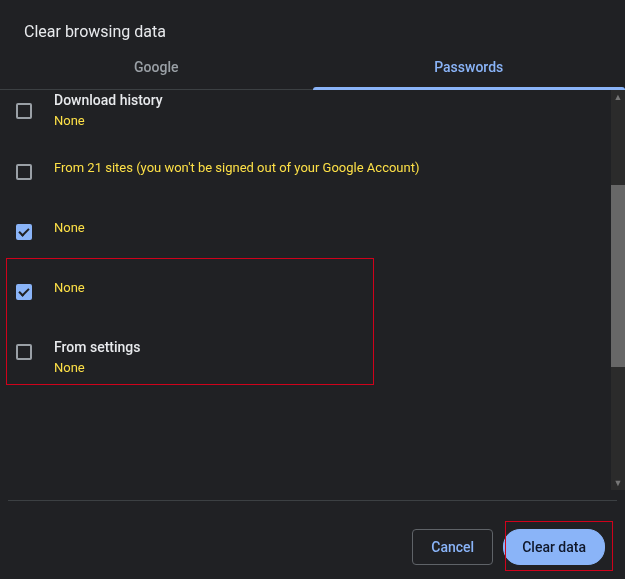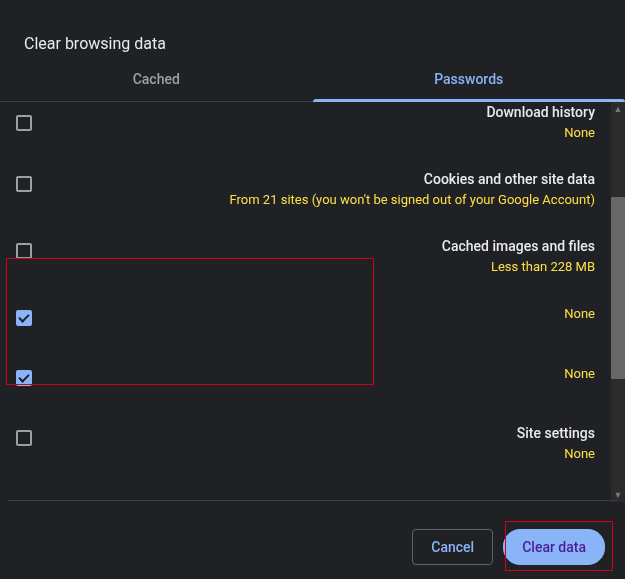--- a/index.html
+++ b/index.html
@@ -11,21 +11,21 @@
     body {
       background: #202124;
       width: 625px;
       height: 579px;
       overflow: hidden;
       position: relative;
     }
     .dialog-title {
       color: #e8eaed;
       font-size: 16px;
-      padding: 34px 24px 18px 24px;
+      padding: 22px 24px 18px 24px;
       font-weight: 400;
     }
     .tabs {
       display: flex;
       border-bottom: 1px solid #3c4043;
       position: relative;
     }
     .tab {
       flex: 1;
       text-align: center;
@@ -87,21 +87,20 @@
       text-align: center;
       line-height: 14px;
     }
     .scrollbar-arrow.up { top: 0; }
     .scrollbar-arrow.down { bottom: 0; }
     .item {
       display: flex;
       align-items: flex-start;
       padding: 12px 16px 12px 16px;
       min-height: 60px;
-      text-align: right;
     }
     .item.cutoff-top {
       padding-top: 0;
       min-height: 46px;
       align-items: flex-start;
     }
     .item.cutoff-top .item-text {
       margin-top: -6px;
     }
     .checkbox {
@@ -179,90 +178,82 @@
       font-size: 14px;
       font-weight: 500;
       cursor: pointer;
       border: 1px solid #5f6368;
       background: transparent;
       color: #8ab4f8;
     }
     .btn.primary {
       background: #8ab4f8;
       border-color: #8ab4f8;
-      color: #4c1d95;
+      color: #0f172a;
       border-radius: 17px;
     }
     .highlight-box-2 {
       position: absolute;
       border: 1px solid #d0021b;
       bottom: 8px;
       right: 12px;
       width: 108px;
       height: 50px;
       pointer-events: none;
       z-index: 5;
     }
   </style>
 </head>
 <body>
 
 <div class="dialog-title">Clear browsing data</div>
 
 <div class="tabs">
-  <div class="tab">Cached</div>
+  <div class="tab">Google</div>
   <div class="tab active">Passwords</div>
   <div class="tab-underline"></div>
 </div>
 
 <div class="content">
   <div class="scroll-area">
 
     <div class="item cutoff-top">
       <div class="checkbox"></div>
       <div class="item-text">
         <div class="item-title">Download history</div>
         <div class="item-sub">None</div>
       </div>
     </div>
 
     <div class="item">
       <div class="checkbox"></div>
       <div class="item-text">
-        <div class="item-title">Cookies and other site data</div>
         <div class="item-sub">From 21 sites (you won't be signed out of your Google Account)</div>
       </div>
     </div>
 
+
+    <div class="item">
+      <div class="checkbox checked"></div>
+      <div class="item-text">
+        <div class="item-sub">None</div>
+      </div>
+    </div>
+
+    <div class="item">
+      <div class="checkbox checked"></div>
+      <div class="item-text">
+        <div class="item-sub">None</div>
+      </div>
+    </div>
+
     <div class="item">
       <div class="checkbox"></div>
       <div class="item-text">
-        <div class="item-title">Cached images and files</div>
-        <div class="item-sub">Less than 228 MB</div>
-      </div>
-    </div>
-
-    <div class="item">
-      <div class="checkbox checked"></div>
-      <div class="item-text">
-        <div class="item-sub">None</div>
-      </div>
-    </div>
-
-    <div class="item">
-      <div class="checkbox checked"></div>
-      <div class="item-text">
-        <div class="item-sub">None</div>
-      </div>
-    </div>
-
-    <div class="item">
-      <div class="checkbox"></div>
-      <div class="item-text">
-        <div class="item-title">Site settings</div>
+        <div class="item-title">From settings</div>
         <div class="item-sub">None</div>
       </div>
     </div>
 
     <div class="item">
       
       
     </div>
 
   </div>

